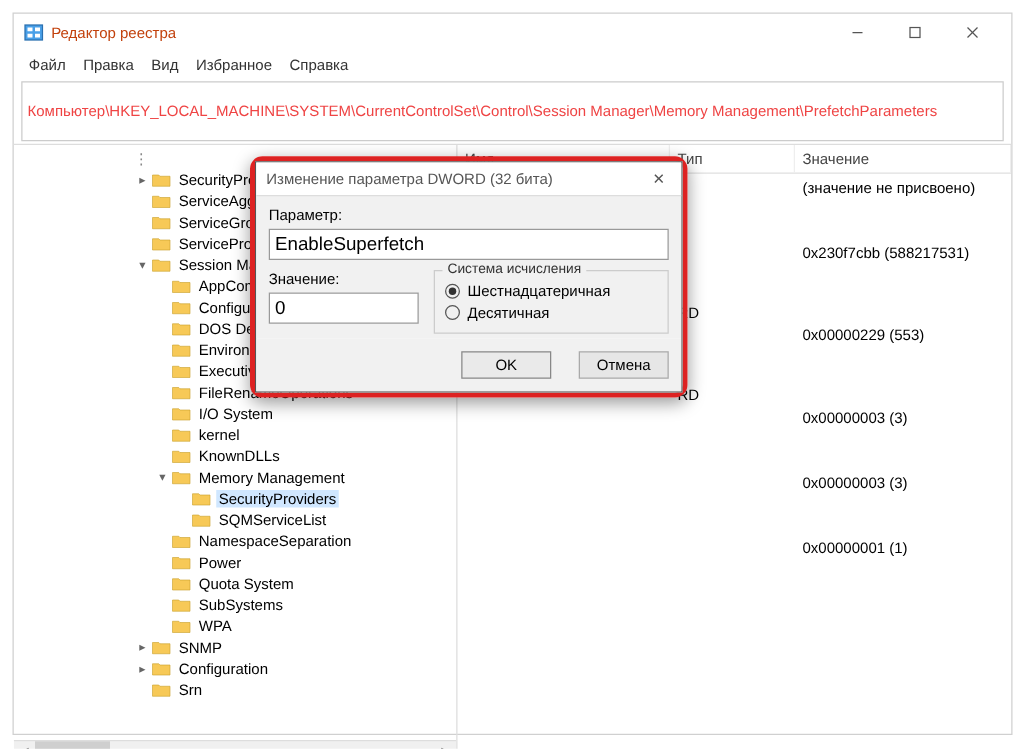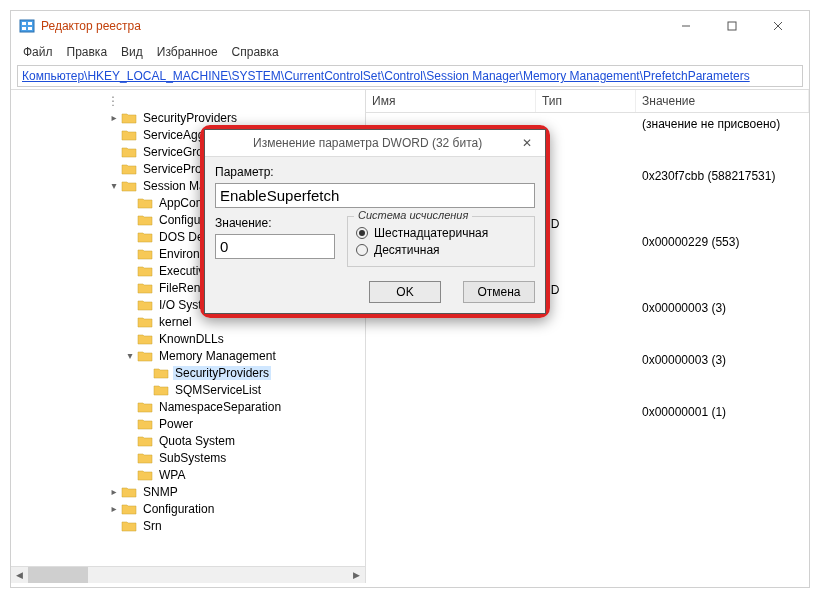--- a/index.html
+++ b/index.html
@@ -10,21 +10,21 @@
 .titlebar { height: 30px; display: flex; align-items: center; padding: 0 8px; }
 .titlebar .icon { width: 16px; height: 16px; margin-right: 6px; }
 .titlebar .title { flex: 1; color: #c2410c; }
 .win-controls { display: flex; }
 .win-controls div { width: 46px; height: 30px; display: flex; align-items: center; justify-content: center; color: #555; }
 .win-controls svg { width: 10px; height: 10px; }
 
 .menubar { display: flex; gap: 2px; padding: 2px 6px; }
 .menubar span { padding: 2px 6px; color: #333; }
 
-.pathbar { border: 1px solid #ccc; margin: 2px 6px; padding: 3px 4px; background: #fff; white-space: nowrap; overflow: hidden; color: #1d4ed8; text-decoration: underline; }
+.pathbar { border: 1px solid #ccc; margin: 2px 6px; padding: 16px 4px; background: #fff; white-space: nowrap; overflow: hidden; color: #ef4444; }
 
 .content { display: flex; height: calc(100% - 82px); border-top: 1px solid #ddd; }
 .tree-pane { width: 355px; border-right: 1px solid #ddd; overflow: hidden; position: relative; }
 .tree-inner { padding: 2px 0 2px 0; }
 .list-pane { flex: 1; overflow: hidden; }
 
 .list-header { display: flex; border-bottom: 1px solid #e0e0e0; }
 .list-header div { padding: 4px 6px; color: #444; border-right: 1px solid #eee; }
 .col-name { width: 170px; }
 .col-type { width: 100px; }
@@ -43,31 +43,31 @@
 
 .folder-svg { fill: #f7c957; stroke: #caa22d; stroke-width: 0.5; }
 
 .hscroll { position: absolute; bottom: 0; left: 0; right: 0; height: 17px; background: #f0f0f0; border-top: 1px solid #ddd; display: flex; align-items: center; }
 .hscroll .arrow { width: 17px; height: 17px; display: flex; align-items:center; justify-content:center; color:#666; font-size:9px; }
 .hscroll .track { flex:1; position:relative; height:100%; }
 .hscroll .thumb { position:absolute; left:0; width:60px; height:100%; background:#cfcfcf; }
 
 .dialog-wrap { position: absolute; left: 200px; top: 125px; width: 350px; border: 4px solid #d22; border-radius: 10px; box-shadow: 0 4px 14px rgba(0,0,0,0.4); }
 .dialog { background: #fff; border: 1px solid #555; }
-.dlg-title { display:flex; align-items:center; padding: 6px 8px; color:#555; background:#fff;margin-left:40px; }
+.dlg-title { display:flex; align-items:center; padding: 6px 8px; color:#555; background:#fff; }
 .dlg-title span { flex:1; }
 .dlg-title .x { width:20px; text-align:center; color:#555; }
 .dlg-body { padding: 8px 10px 4px; background:#f1f1f1; border-top:1px solid #ddd; }
 .dlg-body label { display:block; color:#000000; margin-bottom:4px; }
 .dlg-input { width:100%; border:1px solid #999; padding:3px 4px; background:#fff; margin-bottom:8px; font-size:15px; }
 .dlg-row { display:flex; gap:12px; }
 .dlg-left { width:120px; }
 .dlg-left .dlg-input { width:120px; }
 .dlg-right { flex:1; border:1px solid #ccc; padding:6px 8px; position:relative; }
-.dlg-right .grp-label { position:absolute; top:-8px; left:6px; background:#f1f1f1; padding:0 4px; color:#333; font-size:11px;font-style:italic; }
+.dlg-right .grp-label { position:absolute; top:-8px; left:6px; background:#f1f1f1; padding:0 4px; color:#333; font-size:11px; }
 .radio { display:flex; align-items:center; gap:6px; margin:3px 0; }
 .radio .r { width:12px; height:12px; border:1px solid #555; border-radius:50%; display:flex; align-items:center; justify-content:center; }
 .radio .r.on::after { content:''; width:6px; height:6px; background:#333; border-radius:50%; }
 .dlg-buttons { display:flex; justify-content:flex-end; gap:22px; padding:10px; background:#f1f1f1; }
 .dlg-buttons button { min-width:72px; padding:3px 12px; background:#e6e6e6; border:1px solid #aaa; }
 .dlg-buttons button.primary { background:#eaeaea; border:1px solid #888; }
 </style>
 </head>
 <body>
 

